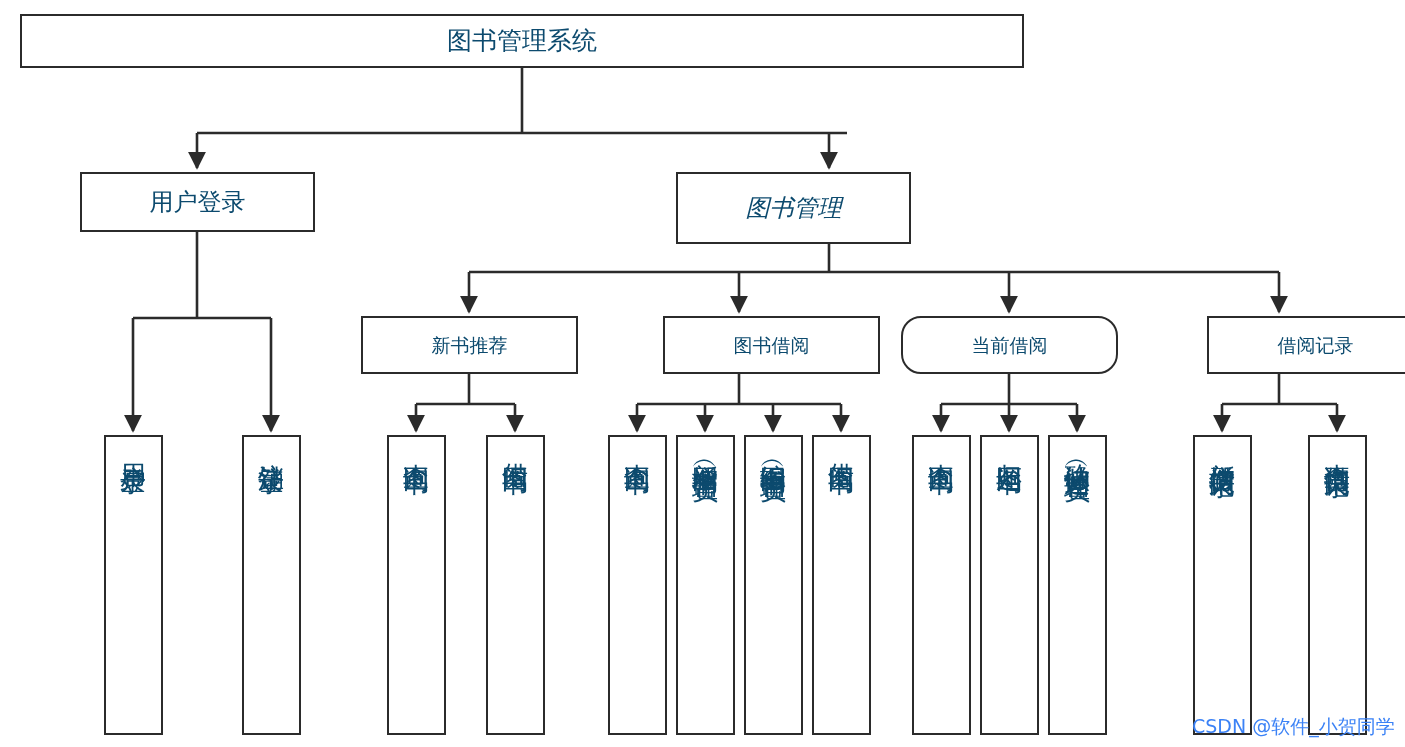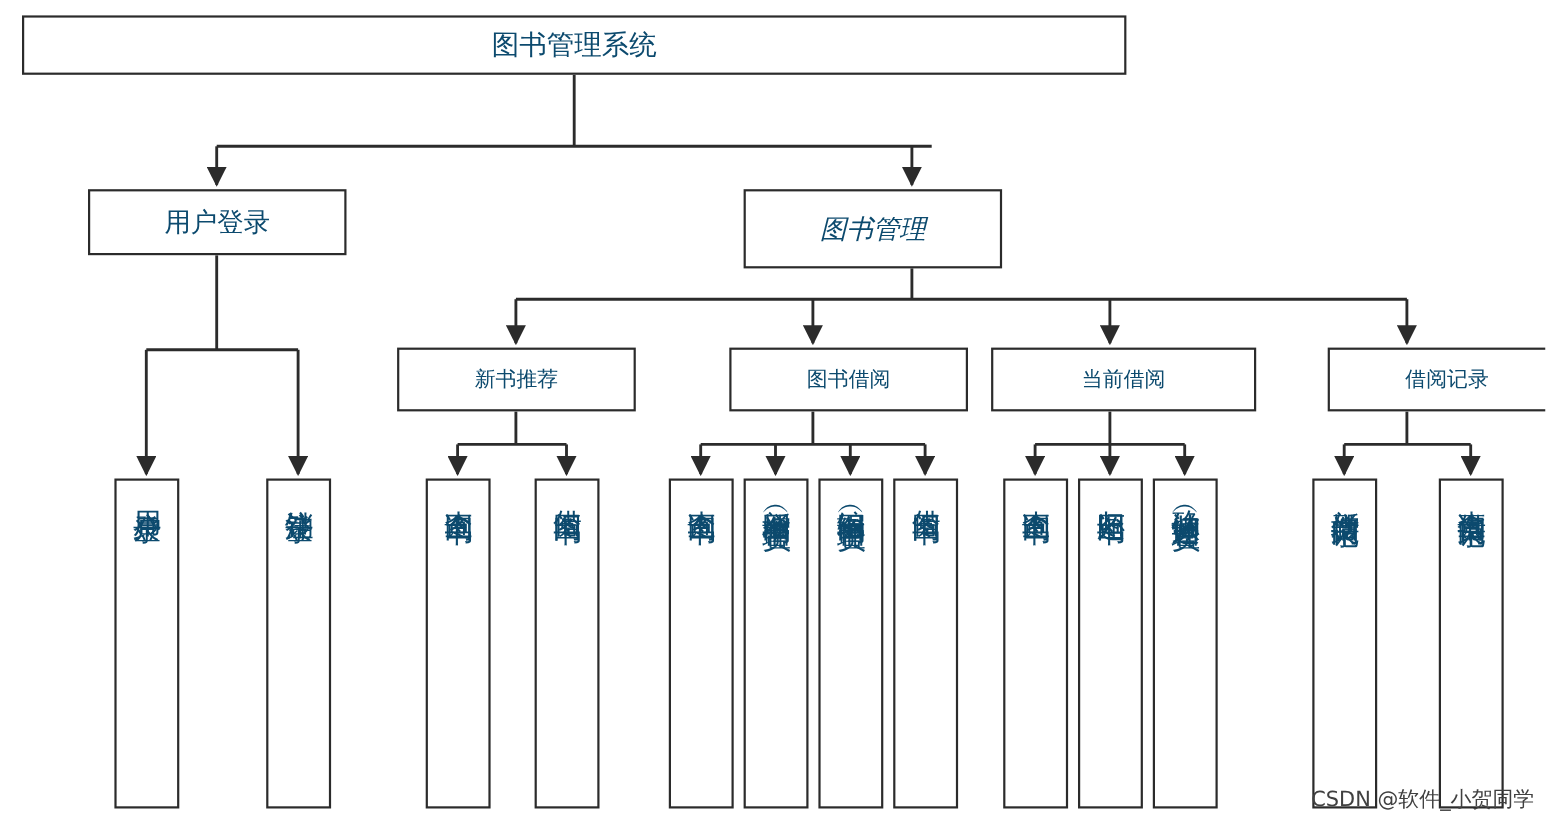--- a/index.html
+++ b/index.html
@@ -52,21 +52,21 @@
   .lvl-leaf .node-label {
     writing-mode: vertical-rl;
     text-orientation: upright;
     font-size: 26px;
     letter-spacing: 2px;
     line-height: 1;
     white-space: nowrap;
   }
   .watermark {
     position: absolute;
-    color: #404040;
+    color: #3b82f6;
     font-size: 19px;
     white-space: nowrap;
     z-index: 3;
     font-family: "DejaVu Sans", "Liberation Sans", sans-serif;
   }
 </style>
 </head>
 <body>
 
 <div id="canvas">
@@ -131,21 +131,21 @@
   <div class="node lvl-2" style="left:676px; top:172px; width:235px; height:72px;font-style:italic;">
     <span class="node-label">图书管理</span>
   </div>
 
   <div class="node lvl-3" style="left:361px; top:316px; width:217px; height:58px;">
     <span class="node-label">新书推荐</span>
   </div>
   <div class="node lvl-3" style="left:631px; top:316px; width:217px; height:58px;margin-left:32px;">
     <span class="node-label">图书借阅</span>
   </div>
-  <div class="node lvl-3" style="left:901px; top:316px; width:241px; height:58px;">
+  <div class="node lvl-3" style="left:901px; top:316px; width:217px; height:58px;border-radius:20px;">
     <span class="node-label">当前借阅</span>
   </div>
   <div class="node lvl-3" style="left:1171px; top:316px; width:217px; height:58px;margin-left:36px;">
     <span class="node-label">借阅记录</span>
   </div>
 
   <div class="node lvl-leaf" style="left:104px; top:435px; width:59px; height:300px;">
     <span class="node-label">用户登录</span>
   </div>
   <div class="node lvl-leaf" style="left:242px; top:435px; width:59px; height:300px;">

